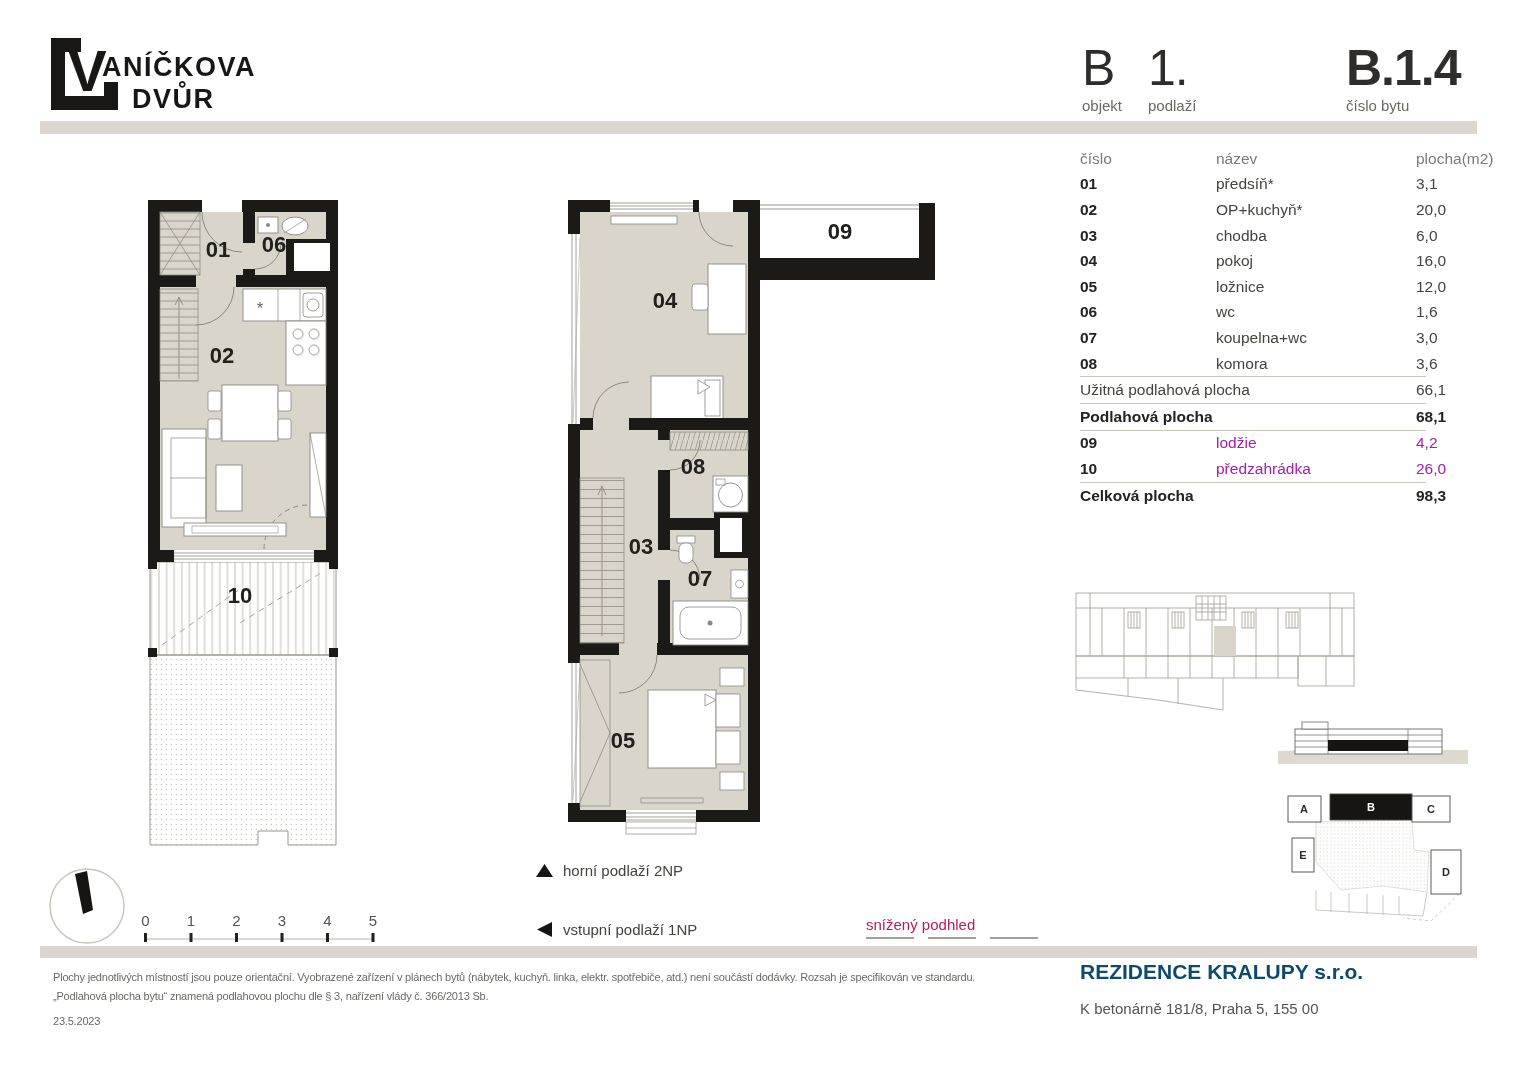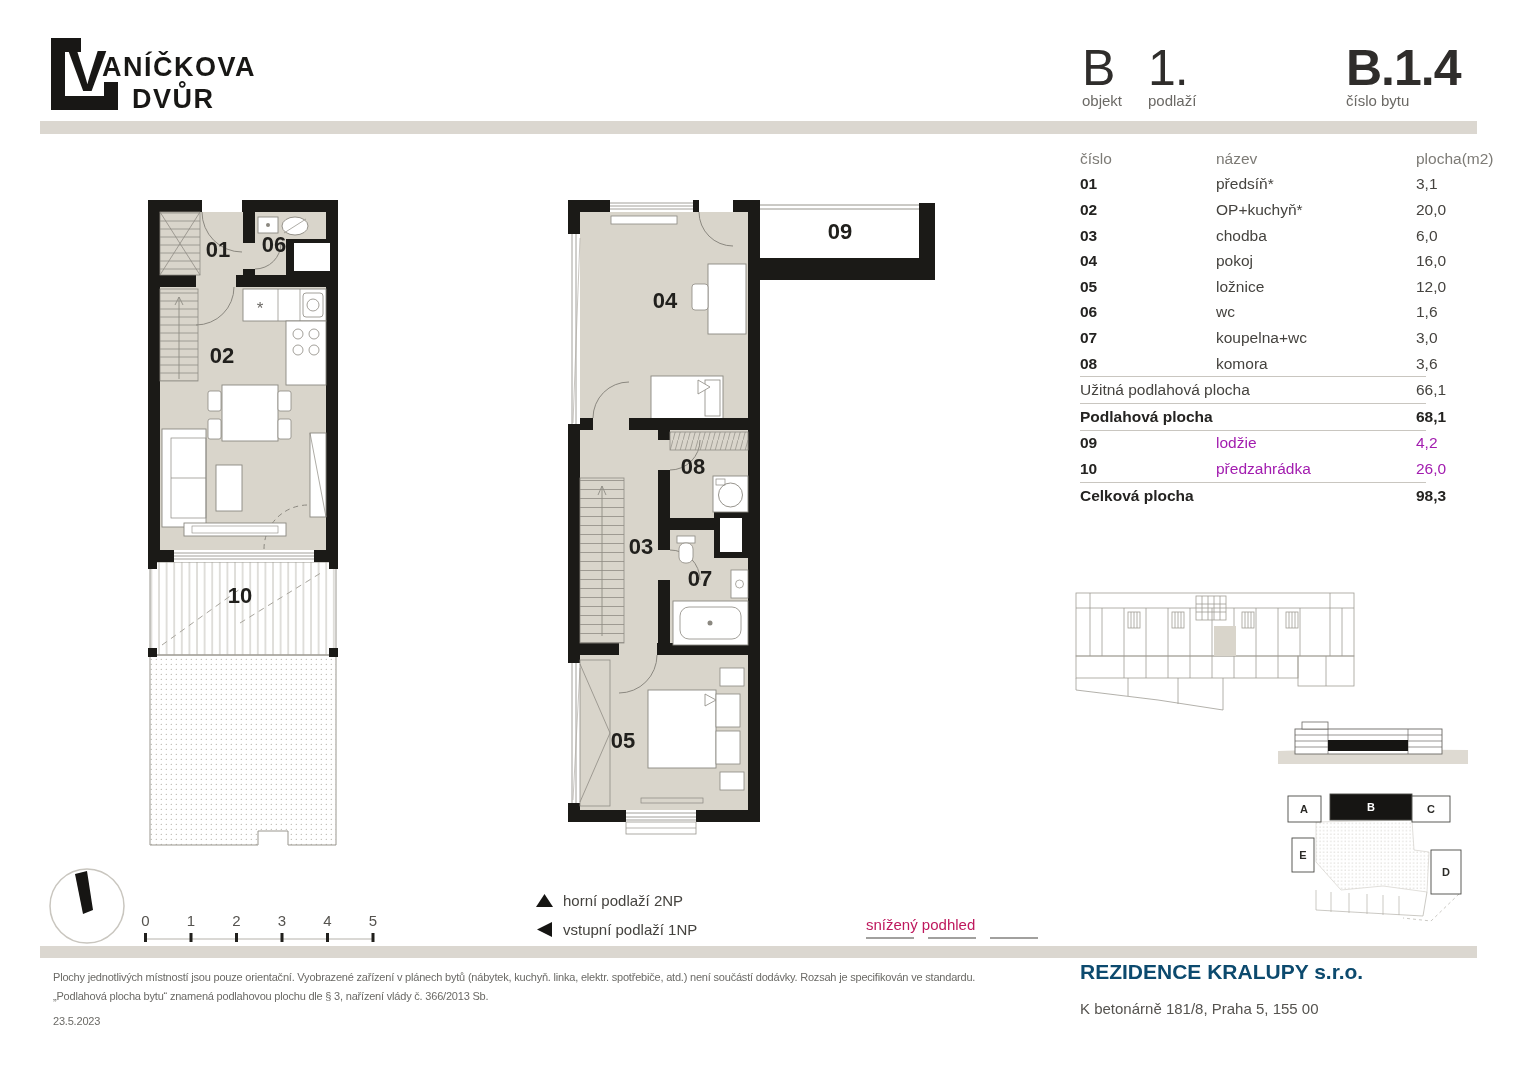--- a/index.html
+++ b/index.html
@@ -5,21 +5,21 @@
   html,body{margin:0;padding:0;background:#fff;}
   .sheet{position:relative;width:1527px;height:1080px;background:#fff;overflow:hidden;
          font-family:"Liberation Sans",sans-serif;color:#45433f;}
   .abs{position:absolute;}
   .bar{background:#dbd7d0;}
   
   .hdr-item{position:absolute;top:44px;}
   .hdr-val{font-size:50px;line-height:48px;font-weight:400;color:#2f2d2b;letter-spacing:-1px;}
   .hdr-val.bold{font-weight:700;}
   .hdr-val sup{font-size:18px;font-weight:400;vertical-align:28px;letter-spacing:0;}
-  .hdr-lab{font-size:15px;color:#6b6965;}
+  .hdr-lab{font-size:15px;color:#6b6965;margin-top:5px;}
   
   .area-table{width:346px;}
   .t-row{display:grid;grid-template-columns:100px 164px 82px;align-items:center;height:25.6px;font-size:15.5px;color:#45433f;gap:36px;}
   .t-head{color:#7d7b76;}
   .t-line{border-top:1px solid #c9c6c0;}
   .b{font-weight:700;color:#242321;}
   .muted{color:#a21caf;}
   .span2{grid-column:1/3;}
   
   .legend-row{display:flex;align-items:center;gap:10px;font-size:15px;color:#45433f;}
@@ -433,21 +433,21 @@
     <text class="stick" x="7.5" y="18">0</text>
     <text class="stick" x="53" y="18">1</text>
     <text class="stick" x="98.5" y="18">2</text>
     <text class="stick" x="144" y="18">3</text>
     <text class="stick" x="189.5" y="18">4</text>
     <text class="stick" x="235" y="18">5</text>
     <path d="M7.5,31 H235" stroke="#b5b2ab" stroke-width="1"></path>
     <path d="M7.5,25 V34 M53,25 V34 M98.5,25 V34 M144,25 V34 M189.5,25 V34 M235,25 V34" stroke="#21201d" stroke-width="3"></path>
   </svg>
 
-  <div class="abs legend-row" style="left:536px;top:892px">
+  <div class="abs legend-row" style="left:536px;top:862px">
     <svg width="17" height="15">
         <polygon points="8.5,1 17,14 0,14" fill="#161513"></polygon>
       </svg>
     <span>horní podlaží 2NP</span>
   </div>
   <div class="abs legend-row" style="left:536px;top:921px">
     <svg width="17" height="15">
         <polygon points="1,7.5 16,0 16,15" fill="#161513"></polygon>
       </svg>
     <span>vstupní podlaží 1NP</span>

